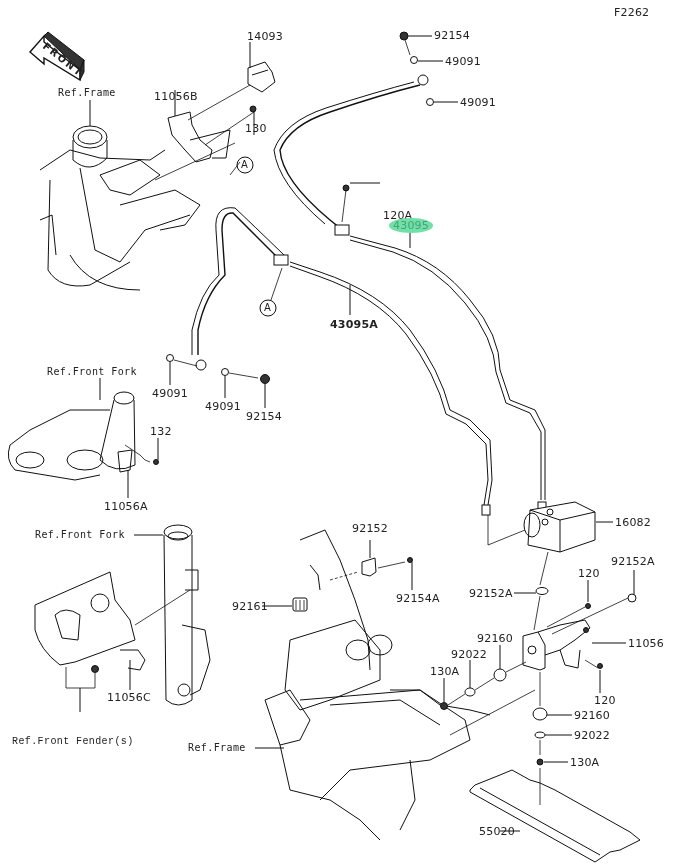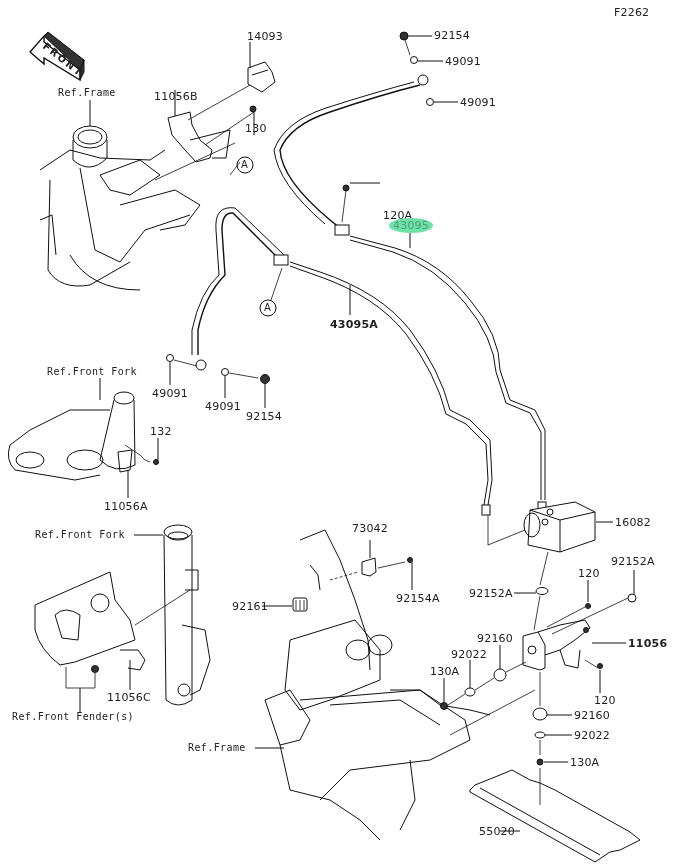--- a/index.html
+++ b/index.html
@@ -274,32 +274,32 @@
 
 <div class="lbl ref" style="left:47px;top:366px;">Ref.Front Fork</div>
 <div class="lbl" style="left:152px;top:387px;">49091</div>
 <div class="lbl" style="left:205px;top:400px;">49091</div>
 <div class="lbl" style="left:246px;top:410px;">92154</div>
 <div class="lbl" style="left:150px;top:425px;text-align:center;">132</div>
 <div class="lbl" style="left:104px;top:500px;">11056A</div>
 
 <div class="lbl ref" style="left:35px;top:529px;">Ref.Front Fork</div>
 <div class="lbl" style="left:107px;top:691px;">11056C</div>
-<div class="lbl ref" style="left:12px;top:711px;">Ref.Front Fender(s)</div>
-
-<div class="lbl" style="left:352px;top:522px;">73042</div>
+<div class="lbl ref" style="left:12px;top:736px;font-family:Liberation Mono, monospace;">Ref.Front Fender(s)</div>
+
+<div class="lbl" style="left:352px;top:522px;">92152</div>
 <div class="lbl" style="left:396px;top:592px;">92154A</div>
 <div class="lbl" style="left:232px;top:600px;">92161</div>
 <div class="lbl ref" style="left:188px;top:742px;">Ref.Frame</div>
 
 <div class="lbl" style="left:615px;top:516px;">16082</div>
 <div class="lbl" style="left:469px;top:587px;">92152A</div>
 <div class="lbl" style="left:611px;top:555px;">92152A</div>
 <div class="lbl" style="left:578px;top:567px;">120</div>
-<div class="lbl" style="left:628px;top:637px;font-weight:bold;">11056</div>
+<div class="lbl" style="left:628px;top:637px;">11056</div>
 <div class="lbl" style="left:594px;top:694px;">120</div>
 
 <div class="lbl" style="left:477px;top:632px;">92160</div>
 <div class="lbl" style="left:451px;top:648px;">92022</div>
 <div class="lbl" style="left:430px;top:665px;">130A</div>
 
 <div class="lbl" style="left:574px;top:709px;">92160</div>
 <div class="lbl" style="left:574px;top:729px;">92022</div>
 <div class="lbl" style="left:570px;top:756px;">130A</div>
 <div class="lbl" style="left:479px;top:825px;">55020</div>

